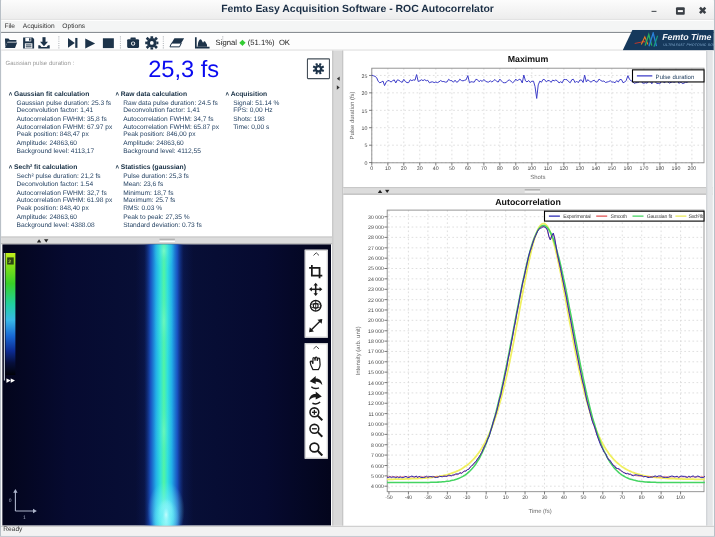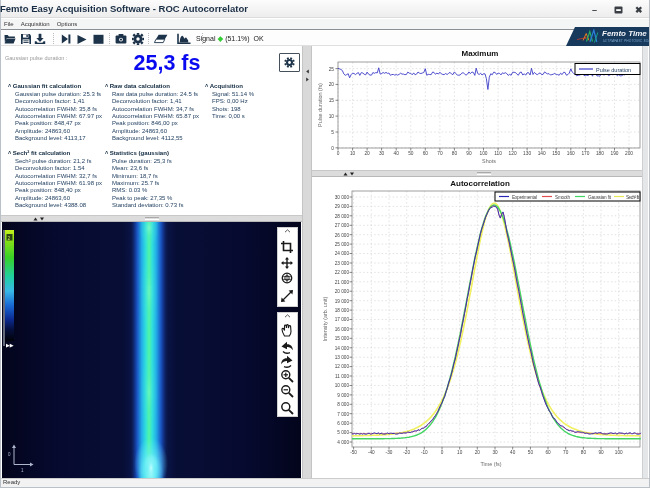--- a/index.html
+++ b/index.html
@@ -1,24 +1,24 @@
 <!DOCTYPE html>
 <html><head><meta charset="utf-8"><style>
 * { margin:0; padding:0; box-sizing:border-box; }
 html,body { width:650px; height:488px; font-family:'Liberation Sans',sans-serif; background:#e8eaec; overflow:hidden; }
 #win { position:absolute; left:0; top:0; width:650px; height:488px; border:1px solid #b9c0c7; background:#fff; }
 #titlebar { position:absolute; left:1px; top:0; width:648px; height:18px; background:linear-gradient(#fcfcfc,#ededed); border-bottom:1px solid #dcdcdc; }
-#title { position:absolute; left:0; top:3px; width:100%; text-align:left; font-size:9.5px; font-weight:bold; color:#1a2e45; }
+#title { position:absolute; left:0; top:3px; width:100%; text-align:center; font-size:9.5px; font-weight:bold; color:#1a2e45; }
 .winbtn { position:absolute; top:5px; color:#3a3f45; font-size:9px; font-weight:bold; }
 #menubar { position:absolute; left:1px; top:19px; width:648px; height:11px; background:#f4f5f5; font-size:6px; color:#333; border-bottom:1px solid #8a8f94; padding-top:1.5px; }
 #menubar span { margin-right:7px; }
 #toolbar { position:absolute; left:1px; top:31px; width:648px; height:15px; background:#fdfdfd; border-bottom:1px solid #e0e0e0; }
 .tsep { position:absolute; top:33px; width:1px; height:11px; border-left:1px dotted #b8bcc0; }
 #signal { position:absolute; left:196px; top:34px; font-size:7px; color:#222; }
-#bigfs { position:absolute; left:14px; top:50.5px; width:306px; text-align:center; font-size:21.5px; font-weight:bold; color:#0a0af0; }
+#bigfs { position:absolute; left:14px; top:50.5px; width:306px; text-align:center; font-size:21.5px; font-weight:normal; color:#0a0af0; }
 #graylbl { position:absolute; left:5px; top:55px; font-size:5.5px; color:#9a9a9a; }
 #gearbtn { position:absolute; left:279px; top:53px; width:21px; height:19px; background:#fff; border:1px solid #46505a; border-radius:1px; }
 .sec { position:absolute; font-size:6.1px; color:#10293f; white-space:nowrap; }
 .caret { font-weight:bold; margin-right:1.5px; font-size:5.5px; }
 .ln { position:absolute; font-size:6px; color:#1b3a5c; white-space:nowrap; }
 #vsplit { position:absolute; left:302px; top:46px; width:10px; height:432px; background:#d9d9d9; border-left:1px solid #c4c4c4; border-right:1px solid #c4c4c4; }
 #hsplitL { position:absolute; left:1px; top:215px; width:301px; height:7px; background:#dcdcdc; border-top:1px solid #c8c8c8; border-bottom:1px solid #b8b8b8; }
 #hsplitR { position:absolute; left:312px; top:170px; width:336px; height:7px; background:#dcdcdc; border-top:1px solid #c8c8c8; border-bottom:1px solid #b8b8b8; }
 .grip { position:absolute; width:14px; height:3px; border-top:1px solid #aaa; border-bottom:1px solid #fff; }
 #statusbar { position:absolute; left:1px; top:478px; width:648px; height:9px; background:#f2f2f2; border-top:1px solid #cccccc; font-size:6px; color:#333; padding-left:2px; }

